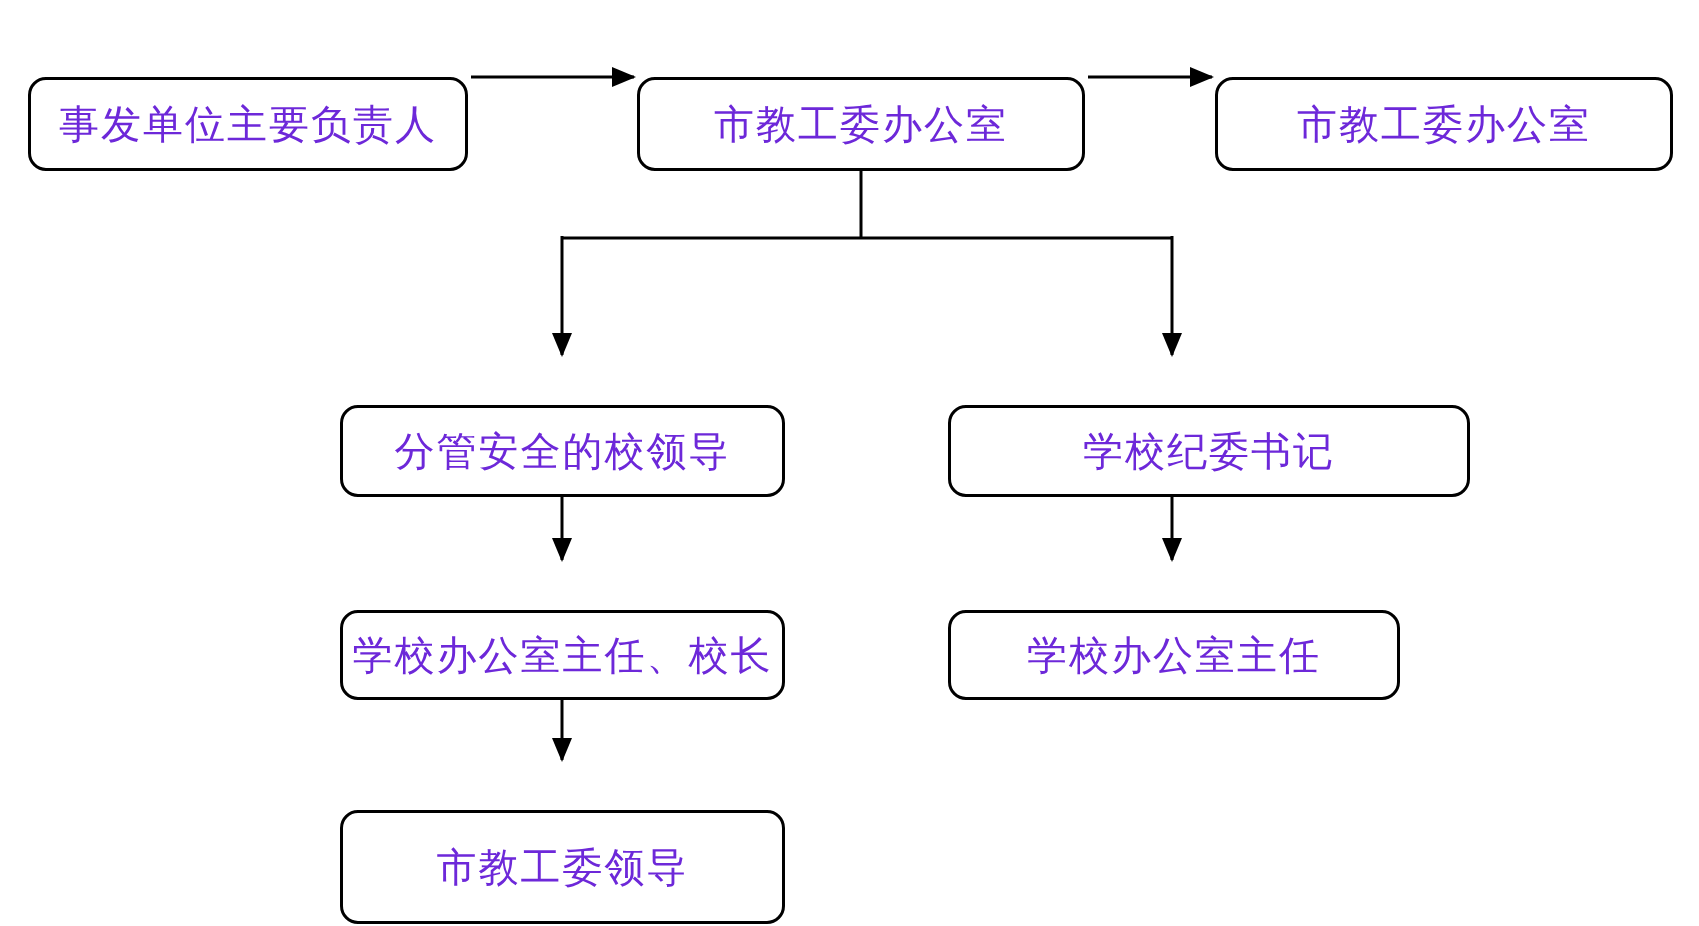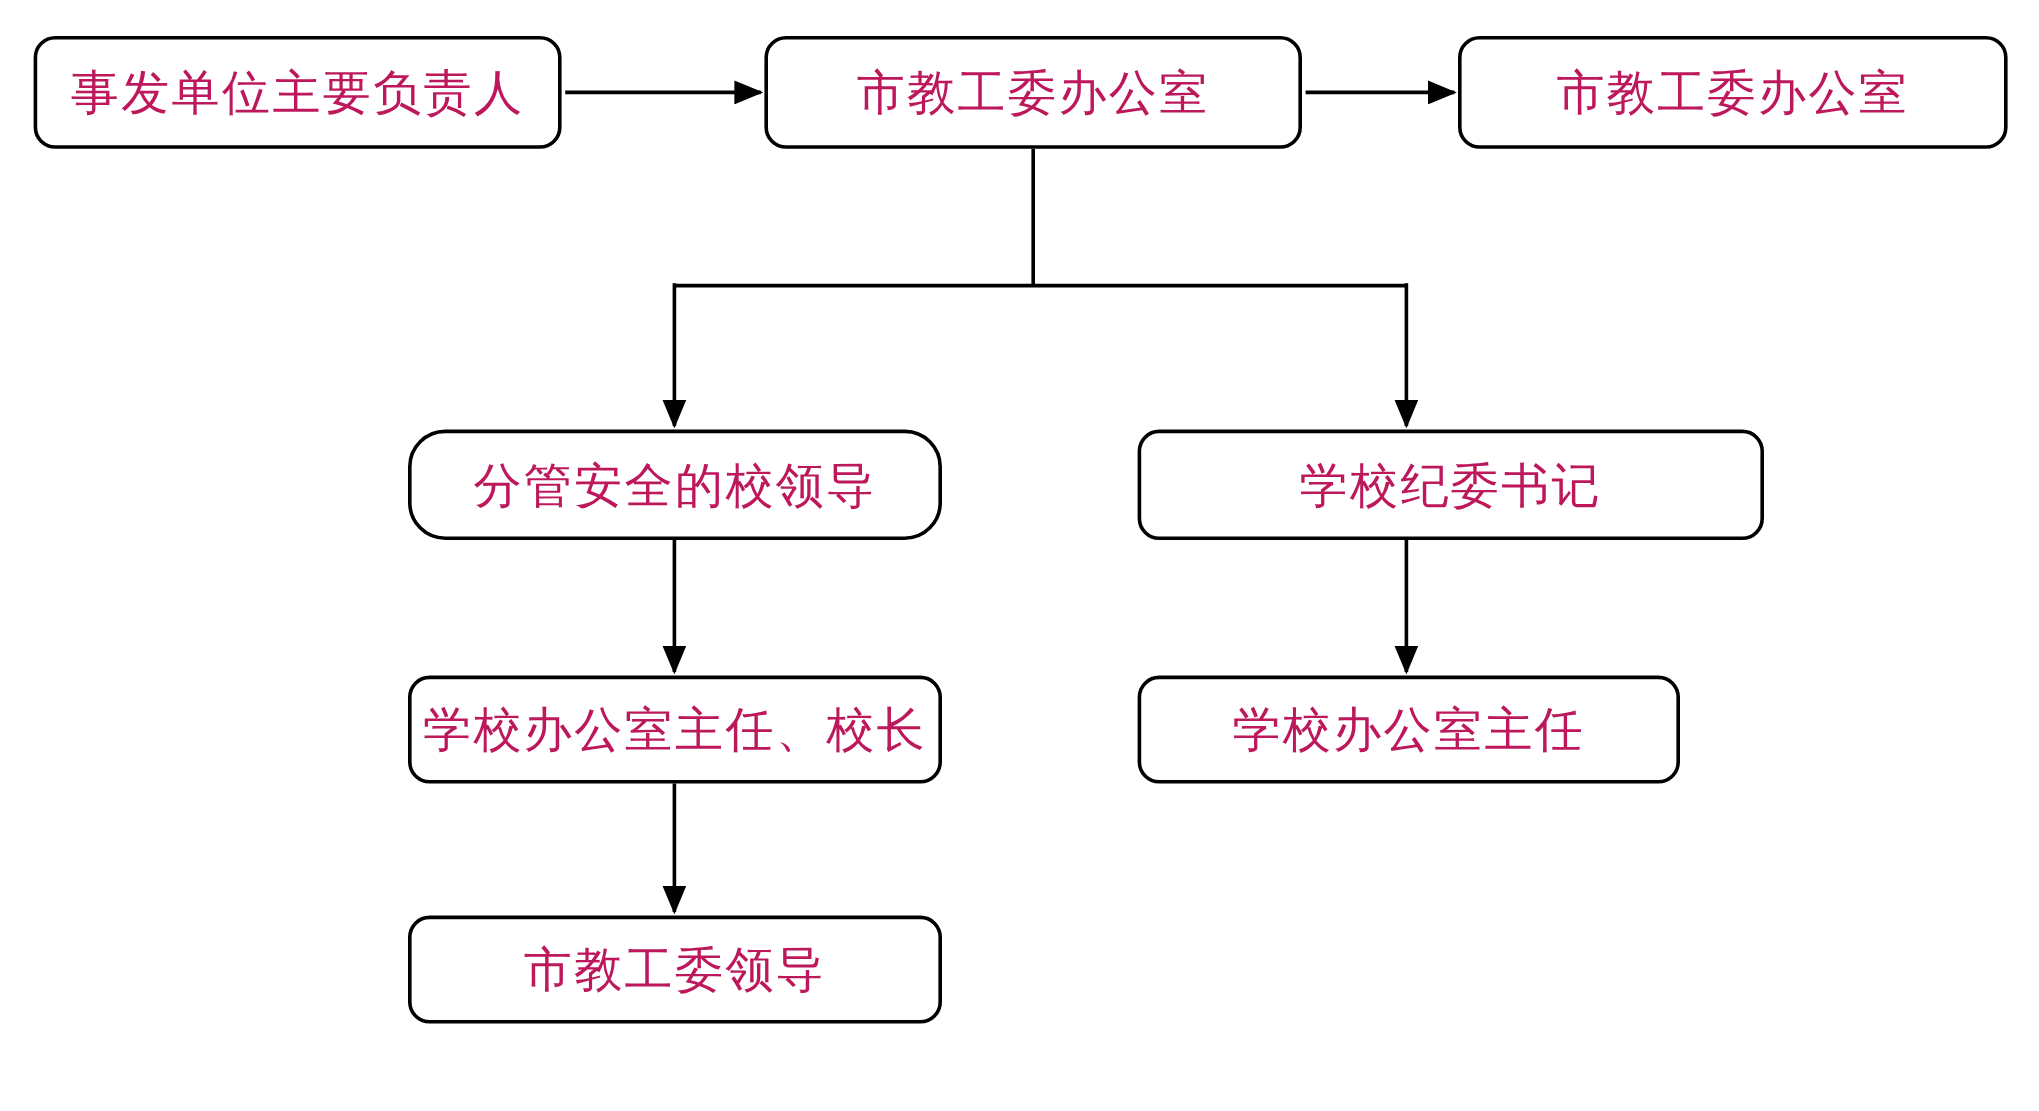--- a/index.html
+++ b/index.html
@@ -19,36 +19,37 @@
     position: absolute;
     box-sizing: border-box;
     background: #ffffff;
     border: 3px solid #000000;
     border-radius: 18px;
     display: flex;
     align-items: center;
     justify-content: center;
     font-size: 40px;
     letter-spacing: 2px;
-    color: #be185d;
+    color: #6d28d9;
     white-space: nowrap;
     z-index: 2;
+    margin-top: 47px;
   }
   
   #node-incident-unit      { left: 28px;   top: 30px;  width: 440px; height: 94px; }
   #node-office-director    { left: 637px;  top: 30px;  width: 448px; height: 94px; }
   #node-edu-office         { left: 1215px; top: 30px;  width: 458px; height: 94px; }
   
-  #node-safety-leader      { left: 340px;  top: 358px; width: 445px; height: 92px; border-radius: 31px; }
+  #node-safety-leader      { left: 340px;  top: 358px; width: 445px; height: 92px; }
   #node-discipline-sec     { left: 948px;  top: 358px; width: 522px; height: 92px; }
   
   #node-party-principal    { left: 340px;  top: 563px; width: 445px; height: 90px; }
   #node-city-discipline    { left: 948px;  top: 563px; width: 452px; height: 90px; }
   
-  #node-edu-leaders        { left: 340px;  top: 763px; width: 445px; height: 90px; }
+  #node-edu-leaders        { left: 340px;  top: 763px; width: 445px; height: 114px; }
 
   #connectors {
     position: absolute;
     left: 0;
     top: 0;
     z-index: 1;
   }
   #connectors line {
     stroke: #000000;
     stroke-width: 3;

